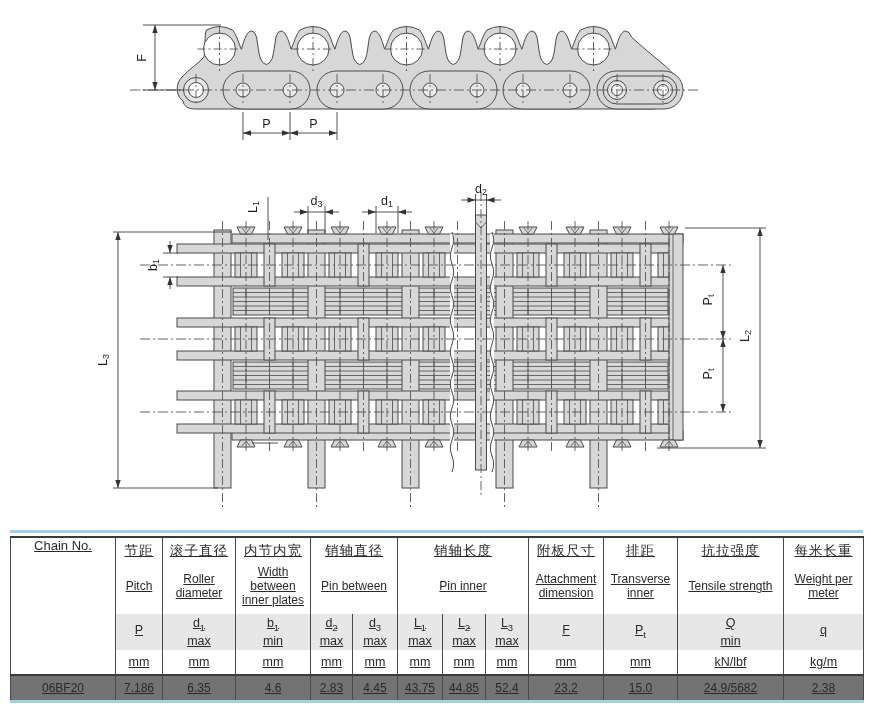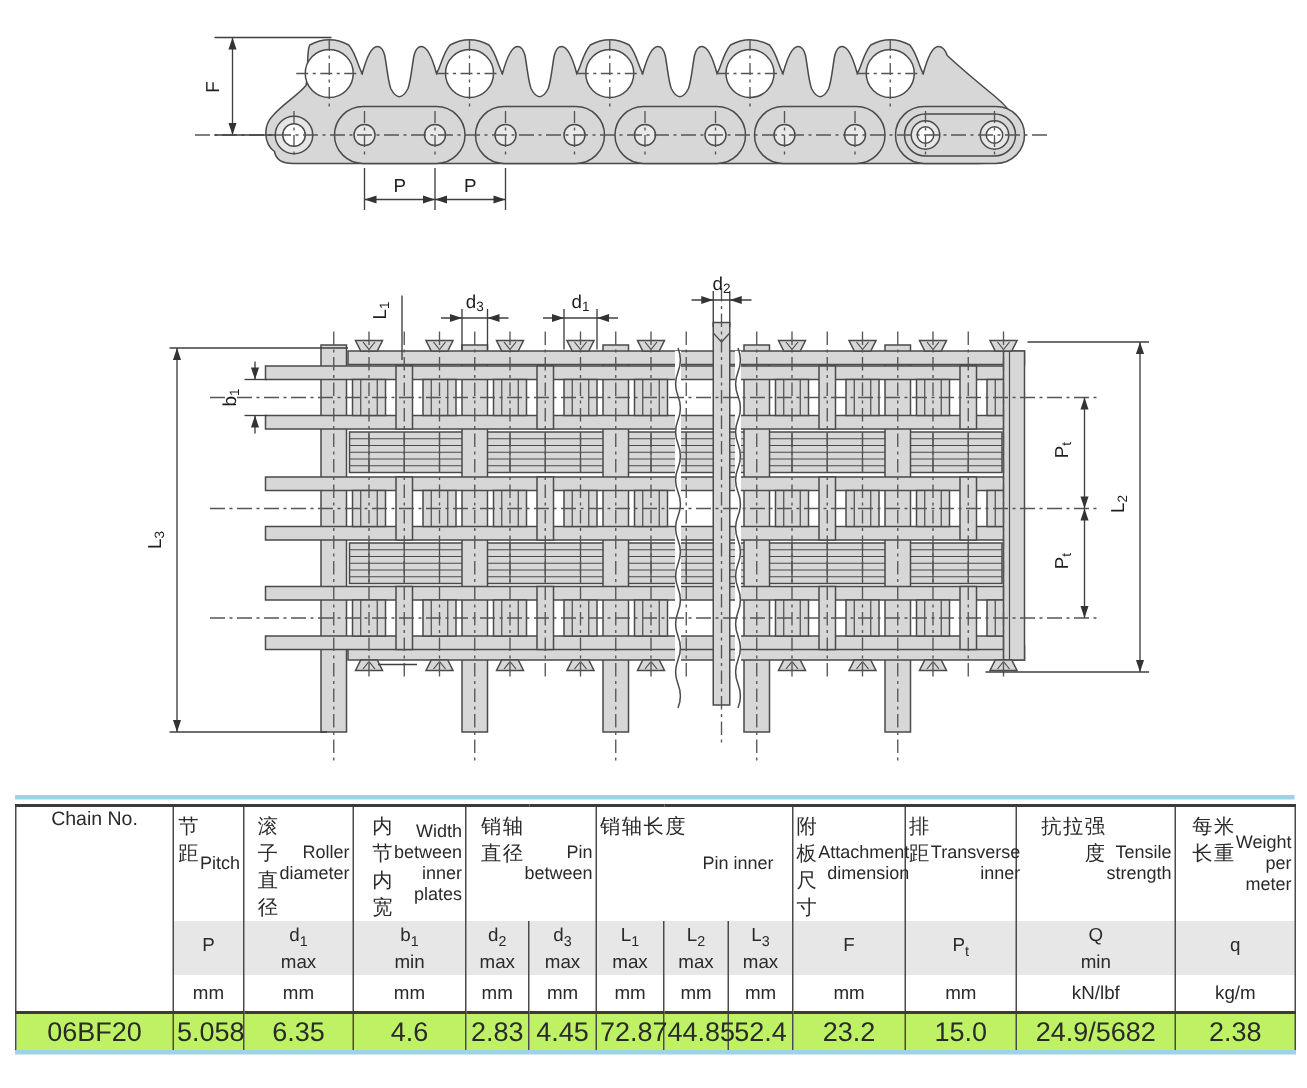--- a/index.html
+++ b/index.html
@@ -2,30 +2,30 @@
 <html><head>
 <meta charset="utf-8">
 <style>
   html,body{margin:0;padding:0;background:#ffffff;width:871px;height:725px;overflow:hidden;
     font-family:"Liberation Sans","DejaVu Sans",sans-serif;color:#222;}
   #stage{position:relative;width:871px;height:725px;}
   #drawing{position:absolute;left:0;top:0;}
   .table-wrap{position:absolute;left:10px;top:530px;width:853px;}
   .accent{height:3px;background:#9ed2e5;}
   .accent.top{margin-bottom:3px;}
-  table{border-collapse:collapse;table-layout:fixed;width:853px;font-size:12.5px;color:#2a2a2a;}
+  table{border-collapse:collapse;table-layout:fixed;width:853px;font-size:12.5px;color:#2a2a2a;text-decoration:underline;}
   th,td{border-left:1px solid #4a4a4a;border-right:1px solid #4a4a4a;
     text-align:center;vertical-align:middle;padding:0 2px;font-weight:normal;}
   tr.r1 th{height:76px;vertical-align:top;}
-  tr.r1 th .cell{display:flex;flex-direction:row;height:76px;text-align:right;}
+  tr.r1 th .cell{display:flex;flex-direction:column;height:76px;}
   .cn{font-size:13.5px;padding-top:4px;letter-spacing:1px;}
   .en{flex:1;display:flex;align-items:center;justify-content:center;font-size:12px;line-height:1.15;}
   tr.r2 td{height:36px;background:#e7e7e7;line-height:1.15;}
   tr.r3 td{height:24px;}
-  tr.r4 td{height:24px;background:#bef264;border-top:2px solid #3a3a3a;border-bottom:3px solid #9ed2e5;font-size:18px;}
+  tr.r4 td{height:24px;background:#737373;border-top:2px solid #3a3a3a;border-bottom:3px solid #9ed2e5;font-size:12px;}
   table{border-top:2px solid #3a3a3a;}
   th.chain{font-size:13px;}
   sub{font-size:9px;}
   .sym sub{font-size:9.5px;}
 </style>
 </head>
 <body>
 
 <div id="stage">
   <svg id="drawing" width="871" height="528" viewBox="0 0 871 528">
@@ -491,26 +491,26 @@
         <td>mm</td>
         <td>mm</td>
         <td>mm</td>
         <td>mm</td>
         <td>mm</td>
         <td>kN/lbf</td>
         <td>kg/m</td>
       </tr>
       <tr class="r4">
         <td>06BF20</td>
-        <td>5.058</td>
+        <td>7.186</td>
         <td>6.35</td>
         <td>4.6</td>
         <td>2.83</td>
         <td>4.45</td>
-        <td>72.87</td>
+        <td>43.75</td>
         <td>44.85</td>
         <td>52.4</td>
         <td>23.2</td>
         <td>15.0</td>
         <td>24.9/5682</td>
         <td>2.38</td>
       </tr>
     </tbody>
       </table>
   </div>

